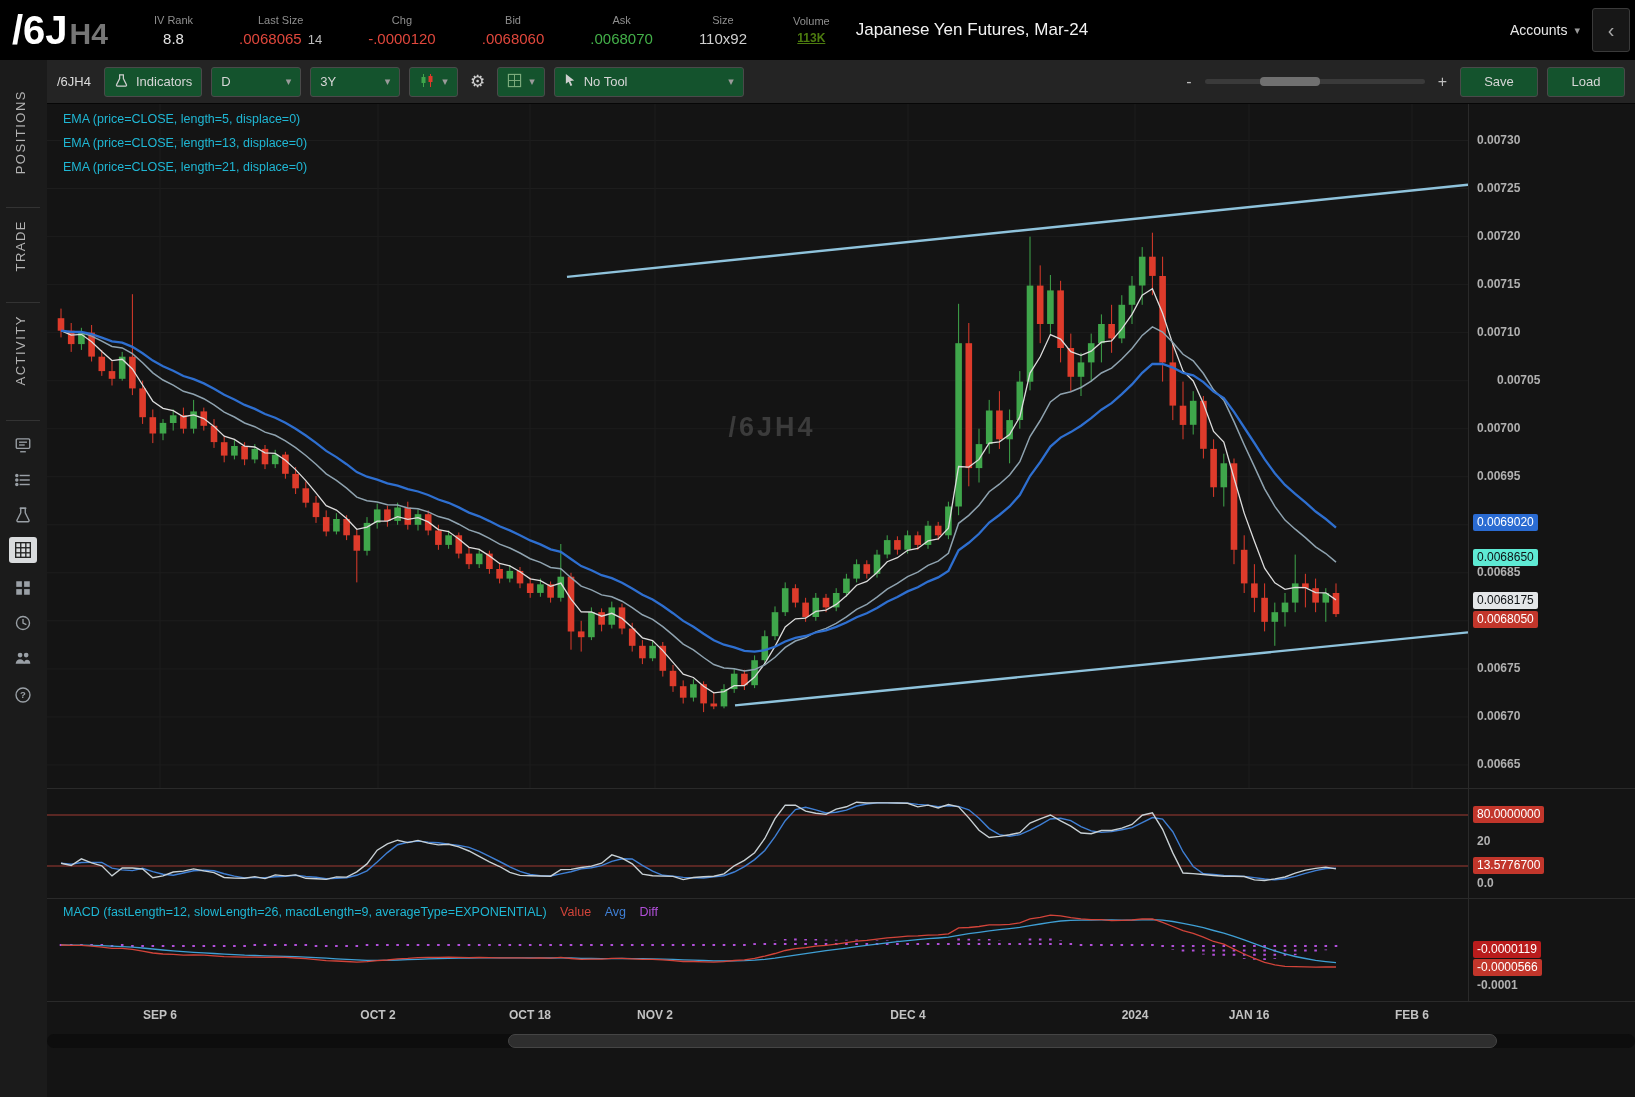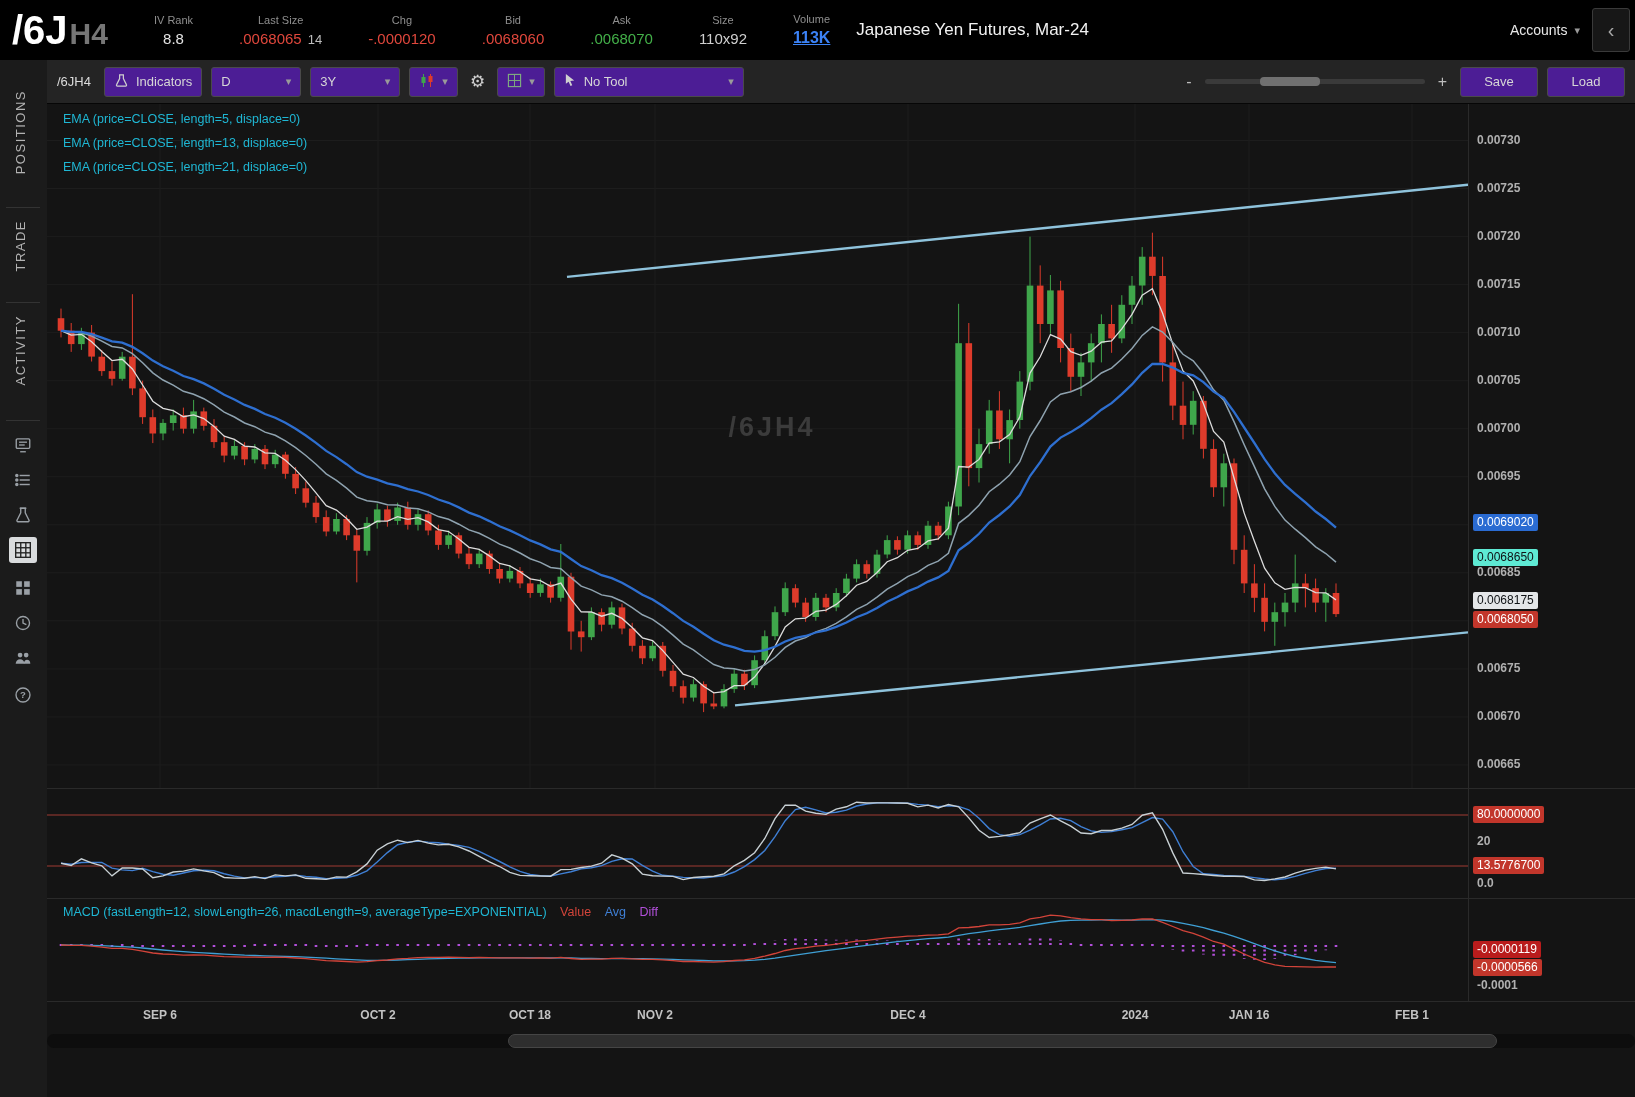--- a/index.html
+++ b/index.html
@@ -10,39 +10,39 @@
   .topbar{position:absolute;left:0;top:0;width:1635px;height:60px;background:#000;display:flex;align-items:center;}
   .sym{display:flex;align-items:baseline;margin-left:12px;}
   .sym-main{font-size:40px;font-weight:bold;color:#fff;}
   .sym-month{font-size:30px;font-weight:bold;color:#767676;margin-left:2px;}
   .qfield{display:flex;flex-direction:column;align-items:center;margin-left:46px;}
   .qlabel{font-size:11px;color:#8f8f8f;margin-bottom:4px;white-space:nowrap;}
   .qvalue{font-size:15px;color:#e4e4e4;white-space:nowrap;display:flex;align-items:baseline;}
   .q-red{color:#e0473c;}
   .q-green{color:#43b049;}
   .q-dim{color:#cfcfcf;}
-  .q-big{font-size:16px;font-weight:bold;color:#3b82f6;text-decoration:underline;}
+  .q-big{font-size:12px;font-weight:bold;color:#4d7c0f;text-decoration:underline;}
   .last-extra{color:#bdbdbd;font-size:13px;margin-left:6px;}
   .header-title{font-size:17px;color:#f2f2f2;margin-left:26px;white-space:nowrap;}
   .accounts{margin-left:auto;display:flex;align-items:center;gap:7px;color:#e8e8e8;font-size:14px;padding:0 12px;cursor:pointer;}
   .chev{color:#9a9a9a;font-size:11px;}
   .collapse-btn{width:36px;height:42px;border:1px solid #3a3a3a;background:#171717;color:#a9a9a9;
     display:flex;align-items:center;justify-content:center;font-size:20px;margin-right:5px;border-radius:3px;cursor:pointer;}
   
   .sidebar{position:absolute;left:0;top:60px;width:47px;height:1037px;background:#1b1b1b;border-right:1px solid #000;}
   .vtab{position:absolute;left:13px;writing-mode:vertical-rl;transform:rotate(180deg);
     color:#b3b3b3;font-size:13px;letter-spacing:1.5px;cursor:pointer;white-space:nowrap;}
   .sdiv{position:absolute;left:6px;width:34px;height:1px;background:#333;}
   .icon-slot{position:absolute;left:9px;width:28px;height:26px;display:flex;align-items:center;justify-content:center;cursor:pointer;}
   .icon-slot.active{background:#d9dbdd;border-radius:3px;}
   
   .main{position:absolute;left:47px;top:60px;width:1588px;height:1037px;background:#141414;}
   .toolbar{height:44px;background:#242424;border-bottom:1px solid #060606;display:flex;align-items:center;gap:9px;padding:0 10px;box-sizing:border-box;}
   .tb-sym{color:#dcdcdc;font-size:13px;margin-right:4px;}
-  .tb-btn{height:28px;background:#4c1d95;border:1px solid #4a4a4a;border-radius:3px;color:#d6d6d6;
+  .tb-btn{height:28px;background:#14532d;border:1px solid #4a4a4a;border-radius:3px;color:#d6d6d6;
     font-size:13px;display:flex;align-items:center;gap:7px;padding:0 9px;cursor:pointer;white-space:nowrap;}
   .tb-icon-btn{border:none;background:transparent;padding:0 3px;}
   .tb-spacer{flex:1;}
   .zoom-minus,.zoom-plus{color:#bdbdbd;font-size:16px;cursor:pointer;padding:0 4px;}
   .zoom-track{width:220px;height:5px;background:#3a3a3a;border-radius:3px;position:relative;cursor:pointer;}
   .zoom-thumb{position:absolute;left:55px;top:-2px;width:60px;height:9px;background:#707070;border-radius:4px;cursor:grab;}
   
   .price-panel{position:relative;height:684px;background:#141414;}
   .stoch-panel{position:relative;height:109px;background:#141414;}
   .macd-panel{position:relative;height:102px;background:#141414;}
@@ -535,21 +535,21 @@
         <div class="ema-label">EMA (price=CLOSE, length=5, displace=0)</div>
         <div class="ema-label">EMA (price=CLOSE, length=13, displace=0)</div>
         <div class="ema-label">EMA (price=CLOSE, length=21, displace=0)</div>
       </div>
       <div class="axis-col" id="price-axis">
           <div class="tick" style="top: 28.5056px;">0.00730</div>
           <div class="tick" style="top: 76.5393px;">0.00725</div>
           <div class="tick" style="top: 124.573px;">0.00720</div>
           <div class="tick" style="top: 172.607px;">0.00715</div>
           <div class="tick" style="top: 220.64px;">0.00710</div>
-          <div class="tick" style="top: 268.674px;">0.00705</div>
+          <div class="tick" style="top: 268.674px; margin-left: 20px;">0.00705</div>
           <div class="tick" style="top: 316.708px;">0.00700</div>
           <div class="tick" style="top: 364.742px;">0.00695</div>
           <div class="tick" style="top: 412.775px;">0.00690</div>
           <div class="tick" style="top: 460.809px;">0.00685</div>
           <div class="tick" style="top: 508.843px;">0.00680</div>
           <div class="tick" style="top: 556.876px;">0.00675</div>
           <div class="tick" style="top: 604.91px;">0.00670</div>
           <div class="tick" style="top: 652.944px;">0.00665</div>
           <div class="axis-badge badge-blue" style="top: 409.854px;">0.0069020</div>
           <div class="axis-badge badge-gray" style="top: 445.399px;">0.0068650</div>
@@ -720,21 +720,21 @@
     </section>
 
     <div class="xaxis" id="xaxis">
         <div class="xlabel" style="top: 6px; left: 113px;">SEP 6</div>
         <div class="xlabel" style="top: 6px; left: 331px;">OCT 2</div>
         <div class="xlabel" style="top: 6px; left: 483px;">OCT 18</div>
         <div class="xlabel" style="top: 6px; left: 608px;">NOV 2</div>
         <div class="xlabel" style="top: 6px; left: 861px;">DEC 4</div>
         <div class="xlabel" style="top: 6px; left: 1088px;">2024</div>
         <div class="xlabel" style="top: 6px; left: 1202px;">JAN 16</div>
-        <div class="xlabel" style="top: 6px; left: 1365px;">FEB 1</div>
+        <div class="xlabel" style="top: 6px; left: 1365px;">FEB 6</div>
       </div>
 
     <div class="scrollbar">
       <div class="sb-track"></div>
       <div class="sb-thumb"></div>
     </div>
     <div class="filler"></div>
   </main>
 </div>
 

